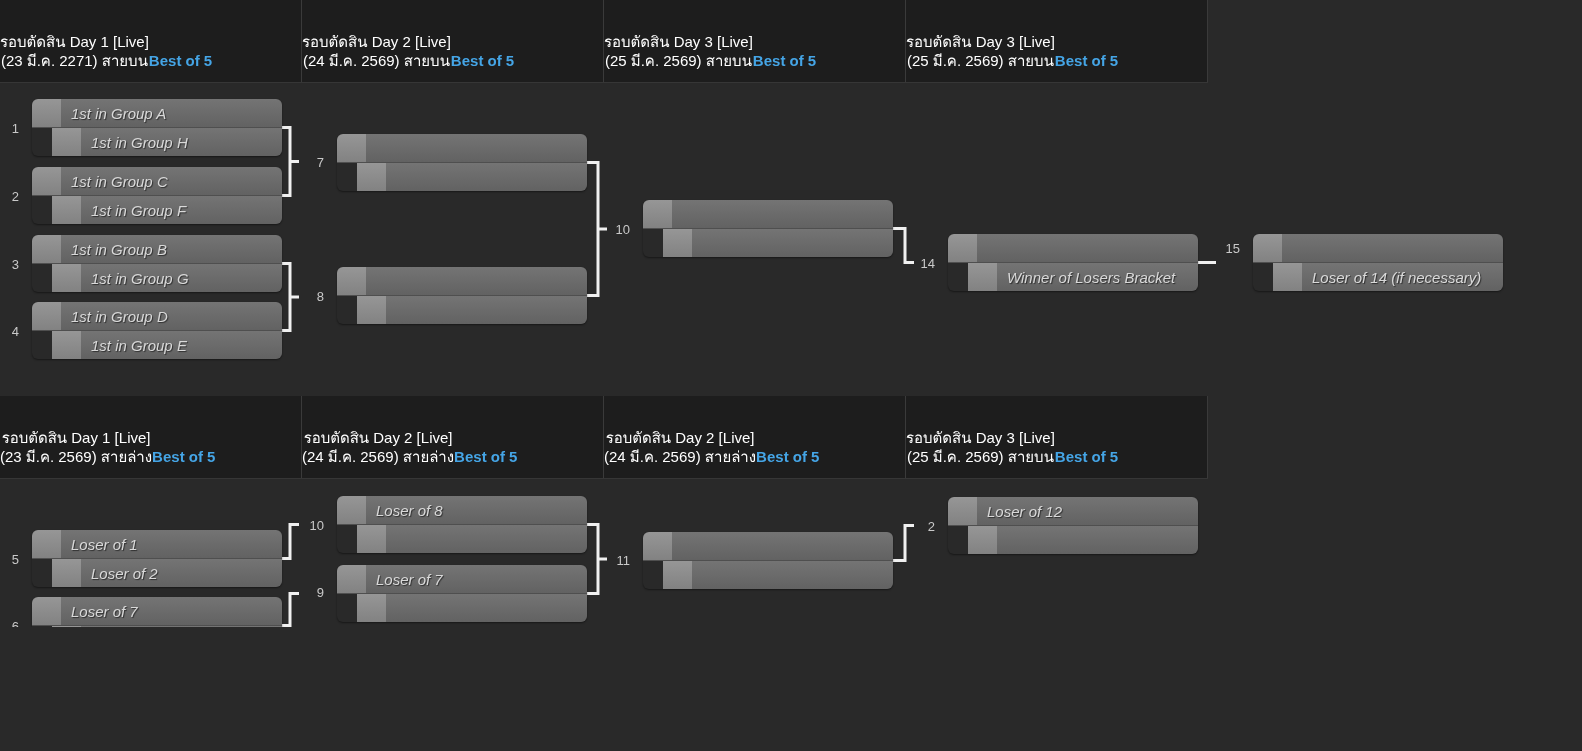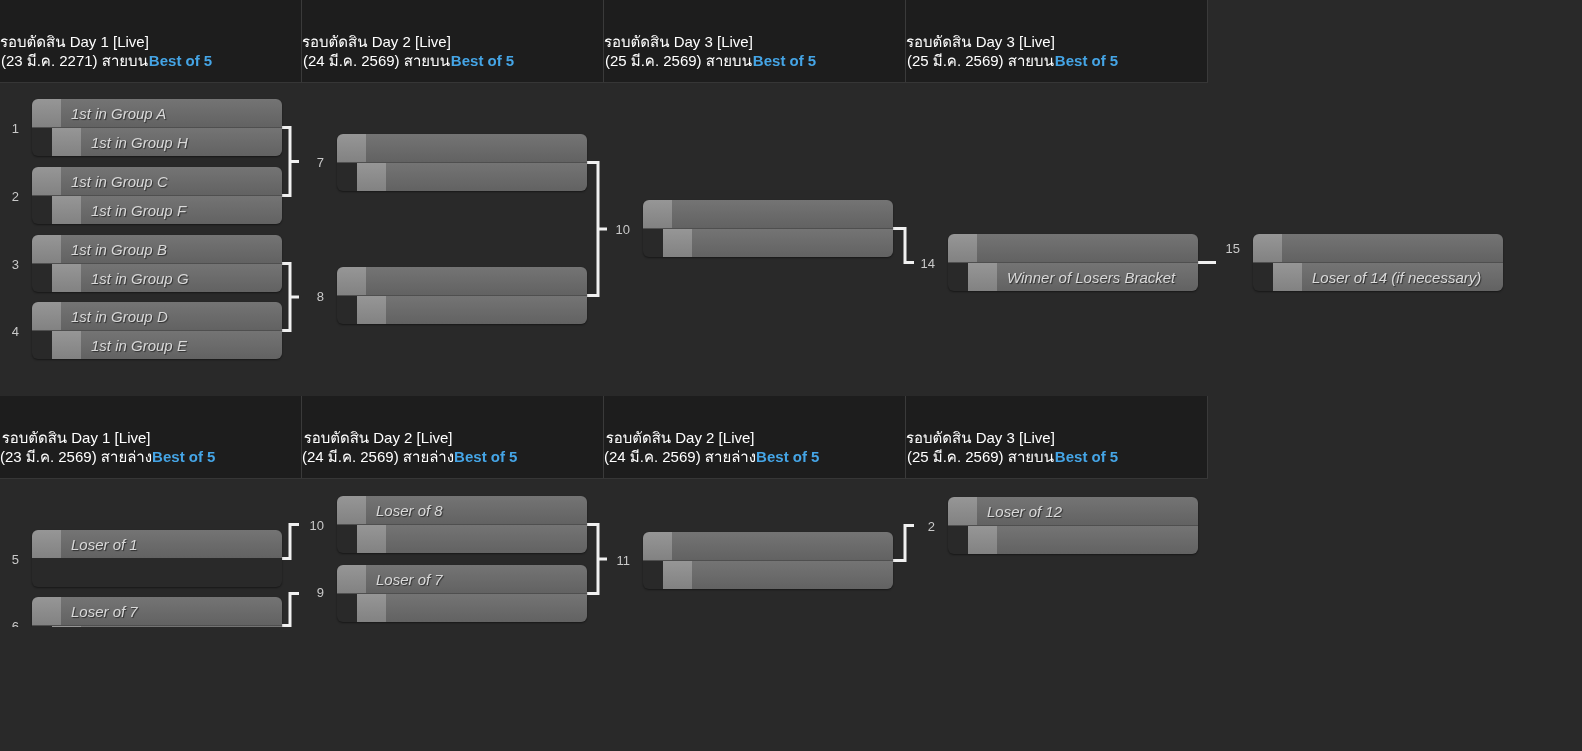--- a/index.html
+++ b/index.html
@@ -240,20 +240,24 @@
       <div class="pname">Loser of 14 (if necessary)</div>
     </div>
 </div>
 
 <div class="mnum" style="left:-13px;top:558.5px;">5</div>
 <div class="match" style="left:32px;top:530px;">
   <div class="row">
       <div class="seed"></div>
       <div class="pname">Loser of 1</div>
     </div>
+  <div class="row">
+      <div class="seed"></div>
+      <div class="pname">Loser of 2</div>
+    </div>
 </div>
 
 <div class="clip6">
   <div class="mnum">6</div>
   <div class="match">
     <div class="row">
         <div class="seed"></div>
         <div class="pname">Loser of 7</div>
       </div>
     <div class="row">

